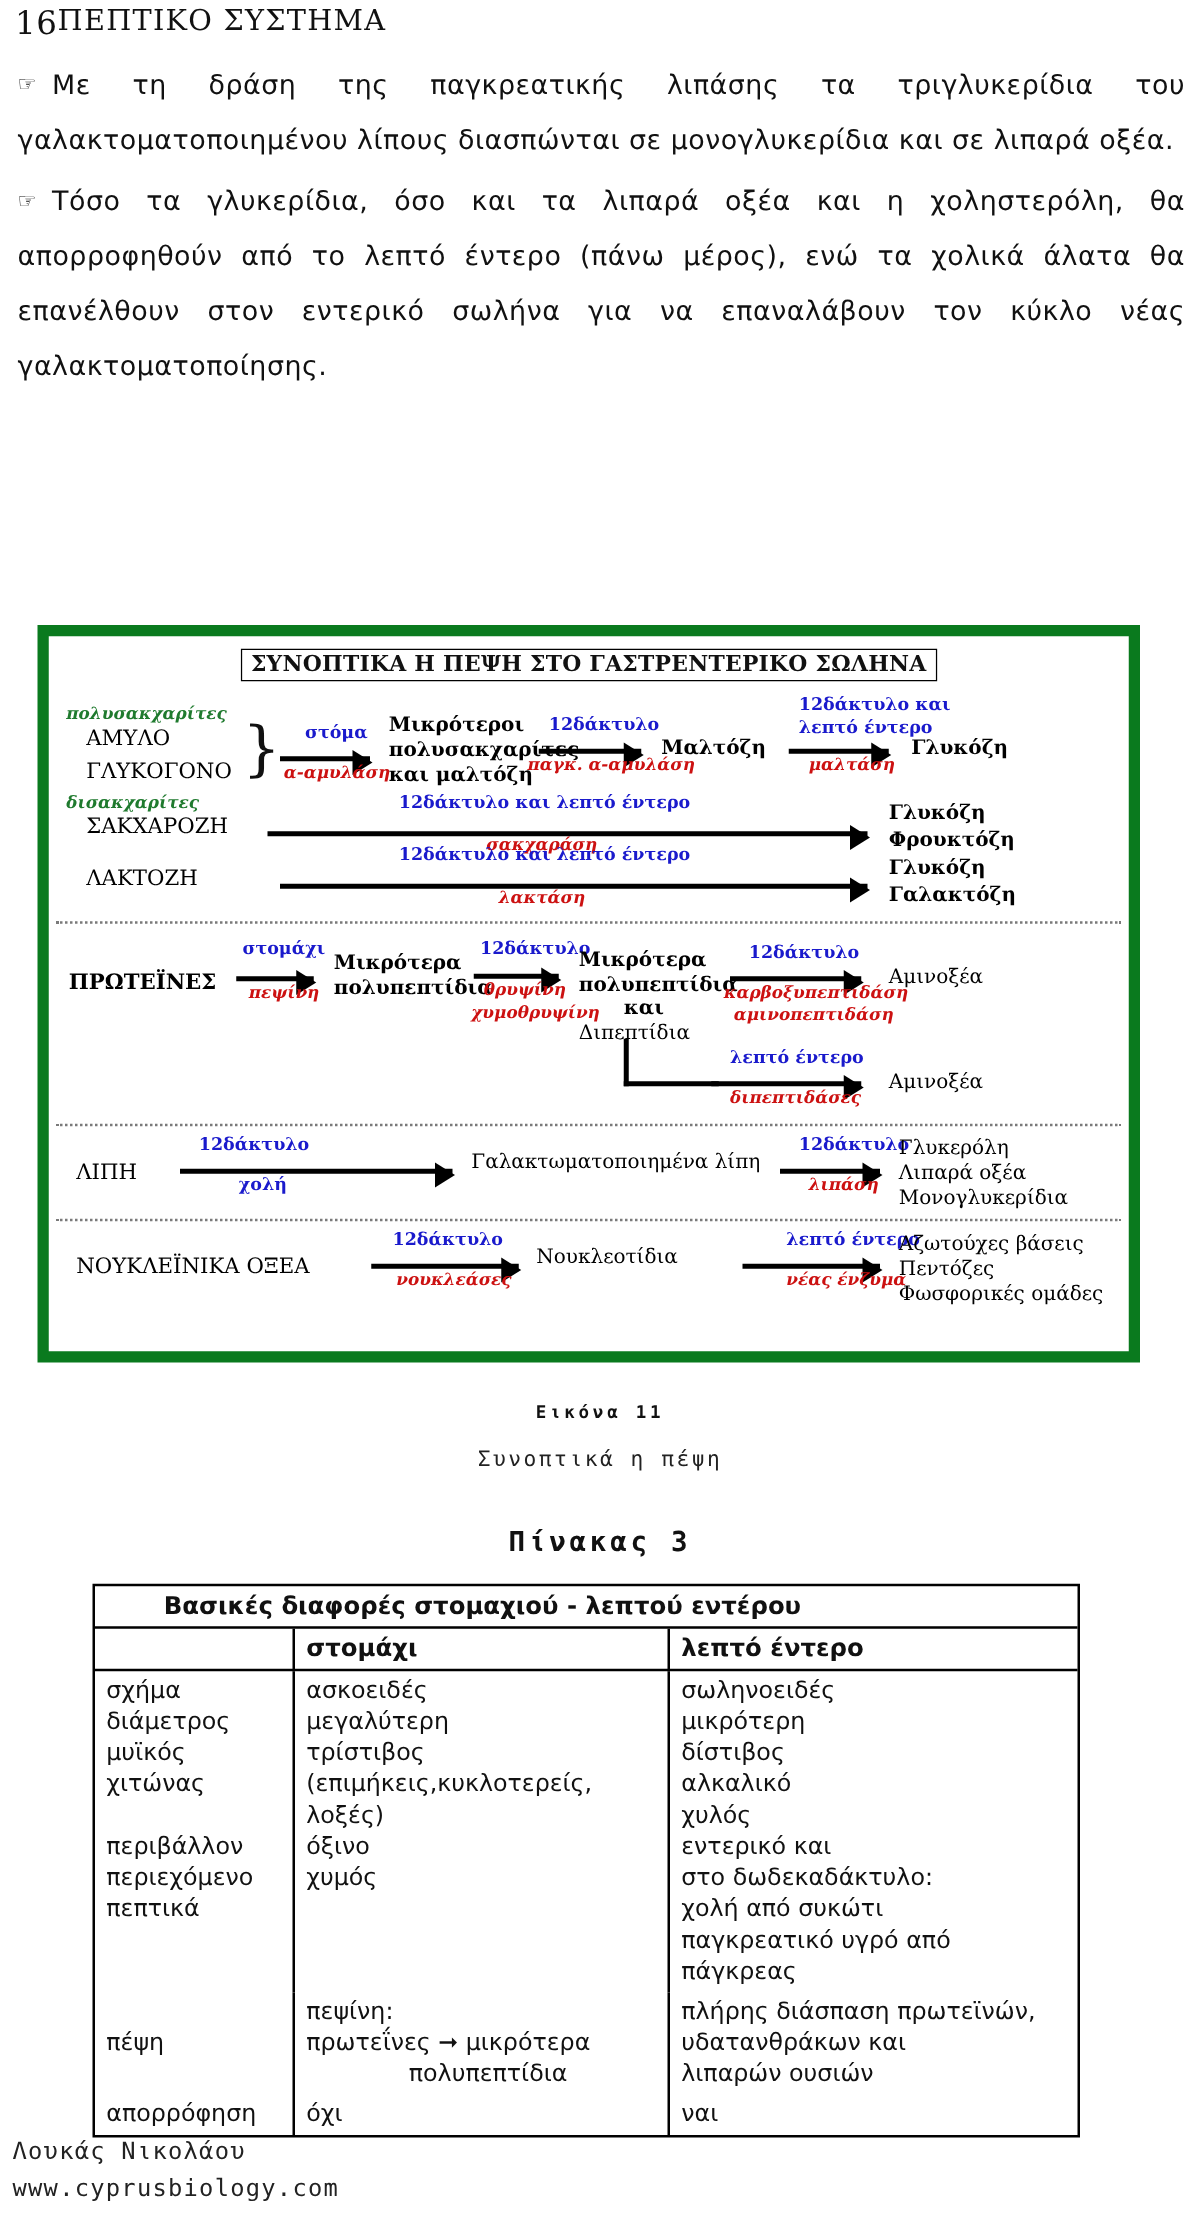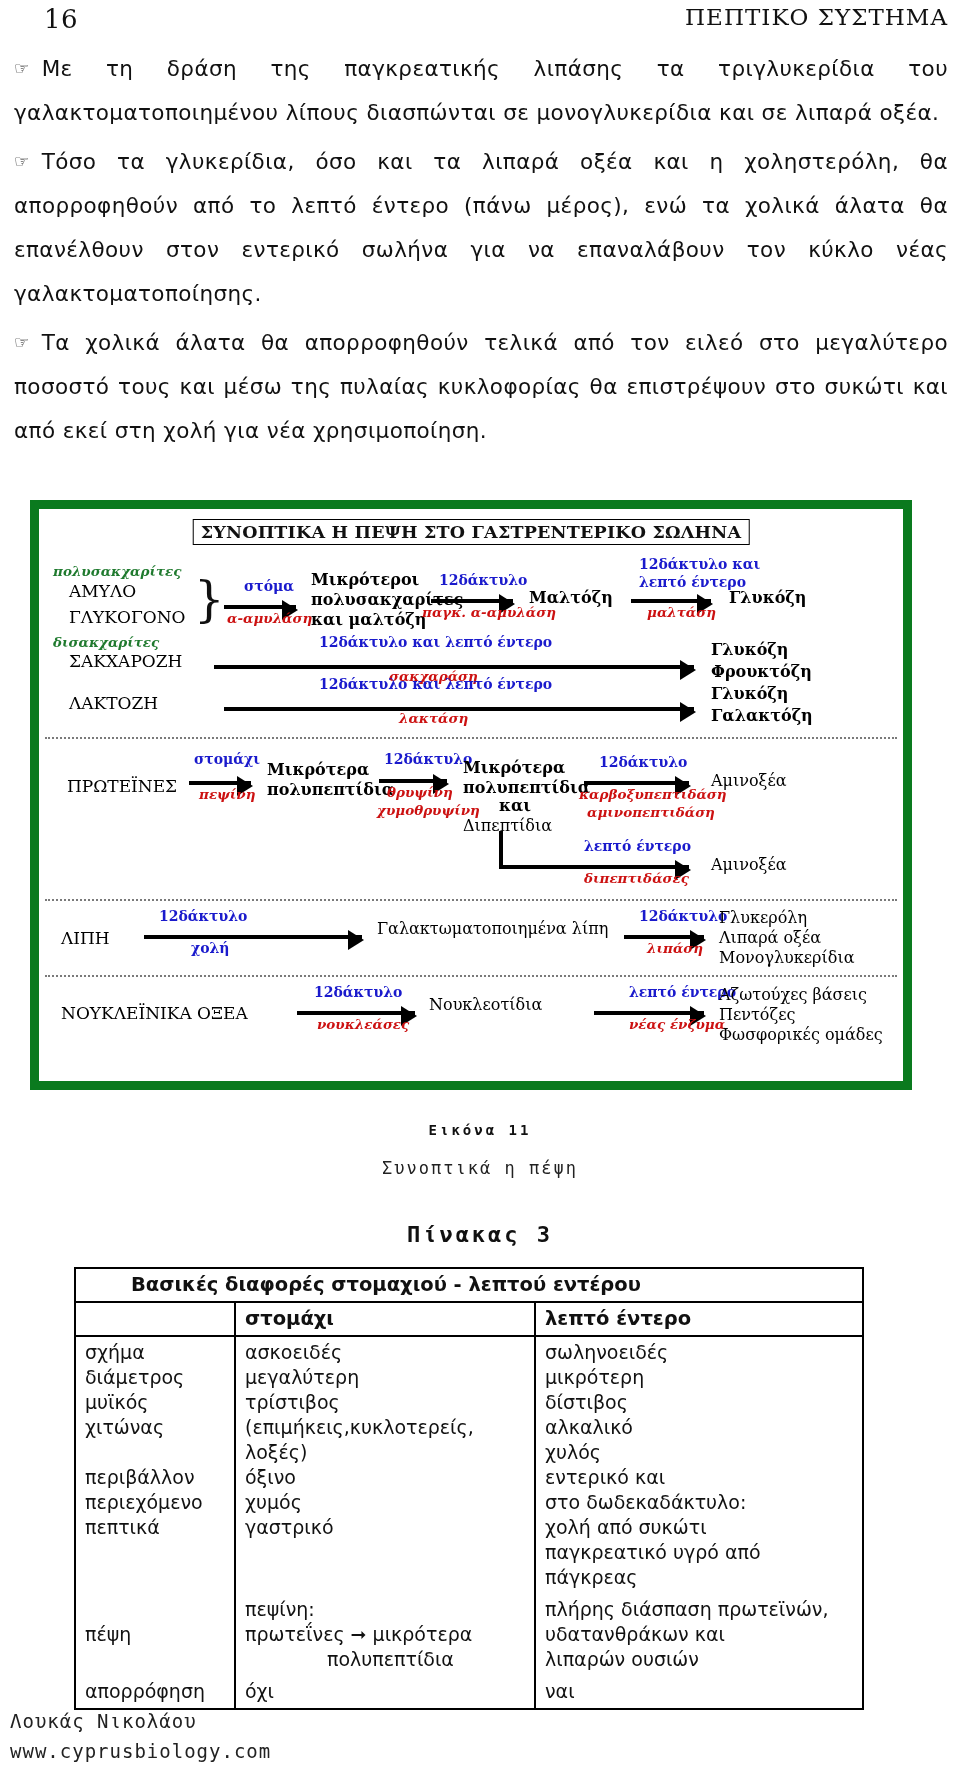--- a/index.html
+++ b/index.html
@@ -14,26 +14,24 @@
     font-family: "DejaVu Sans Mono", monospace;
     color: #111111;
     overflow: hidden;
   }
 
   
   .runhead {
     position: absolute;
     top: 4px; left: 0; right: 0;
     display: flex;
-    justify-content: space-between;
     padding: 0 12px;
     font-family: "DejaVu Serif", serif;
     font-size: 25px;
     letter-spacing: 0.5px;
-    margin-left: 32px;
   }
   .runhead .pageno { font-size: 26px; }
   .runhead .title { font-size: 23px; letter-spacing: 1px; }
 
   
   .bodytext {
     position: absolute;
     left: 14px;
     right: 12px;
     top: 46px;
@@ -223,23 +221,20 @@
   <span class="title">ΠΕΠΤΙΚΟ ΣΥΣΤΗΜΑ</span>
 </div>
 
 <div class="bodytext">
   <p class="para">
     <span class="bullet">☞</span><span>Με τη δράση της παγκρεατικής λιπάσης τα τριγλυκερίδια του γαλακτοματοποιημένου λίπους διασπώνται σε μονογλυκερίδια και σε λιπαρά οξέα.</span>
   </p>
   <p class="para">
     <span class="bullet">☞</span><span>Τόσο τα γλυκερίδια, όσο και τα λιπαρά οξέα και η χοληστερόλη, θα απορροφηθούν από το λεπτό έντερο (πάνω μέρος), ενώ τα χολικά άλατα θα επανέλθουν στον εντερικό σωλήνα για να επαναλάβουν τον κύκλο νέας γαλακτοματοποίησης.</span>
   </p>
-  <p class="para">
-    <span class="bullet">☞</span><span>Τα χολικά άλατα θα απορροφηθούν τελικά από τον ειλεό στο μεγαλύτερο ποσοστό τους και μέσω της πυλαίας κυκλοφορίας θα επιστρέψουν στο συκώτι και από εκεί στη χολή για νέα χρησιμοποίηση.</span>
-  </p>
 </div>
 
 <div class="figure-frame">
   <div class="fig-inner">
 
     <div class="fig-title">ΣΥΝΟΠΤΙΚΑ Η ΠΕΨΗ ΣΤΟ ΓΑΣΤΡΕΝΤΕΡΙΚΟ ΣΩΛΗΝΑ</div>
 
     <div class="t grn" style="left:14px;  top:55px;">πολυσακχαρίτες</div>
     <div class="t subln" style="left:30px; top:73px;">ΑΜΥΛΟ</div>
     <div class="t subln" style="left:30px; top:99px;">ΓΛΥΚΟΓΟΝΟ</div>
@@ -276,21 +271,21 @@
 
     <div class="t subln" style="left:30px; top:185px;">ΛΑΚΤΟΖΗ</div>
     <div class="t blu" style="left:280px; top:168px;">12δάκτυλο και λεπτό έντερο</div>
     <div class="arrow" style="left:185px; top:198px; width:470px;"></div>
     <div class="t red" style="left:360px; top:202px;">λακτάση</div>
     <div class="t prod" style="left:672px; top:176px;">Γλυκόζη</div>
     <div class="t prod" style="left:672px; top:198px;">Γαλακτόζη</div>
 
     <div class="hdash" style="top:228px;"></div>
 
-    <div class="t subln" style="left:28px; top:268px;">ΠΡΩΤΕΪΝΕΣ</div>
+    <div class="t subln" style="left:16px; top:268px;font-weight:bold;">ΠΡΩΤΕΪΝΕΣ</div>
     <div class="t blu" style="left:155px; top:243px;">στομάχι</div>
     <div class="arrow" style="left:150px; top:272px; width:62px;"></div>
     <div class="t red" style="left:160px; top:278px;">πεψίνη</div>
 
     <div class="t prod" style="left:228px; top:252px;">Μικρότερα</div>
     <div class="t prod" style="left:228px; top:272px;">πολυπεπτίδια</div>
 
     <div class="t blu" style="left:345px; top:243px;">12δάκτυλο</div>
     <div class="arrow" style="left:340px; top:270px; width:68px;"></div>
     <div class="t red" style="left:348px; top:276px;">θρυψίνη</div>
@@ -373,21 +368,20 @@
       <span class="indent-1">περιεχόμενο</span>
       <span class="indent-1">πεπτικά</span>
     </div>
     <div class="cell col-b">
       <span class="indent-1">ασκοειδές</span>
       <span class="indent-1">μεγαλύτερη</span>
       <span class="indent-1">τρίστιβος</span>
       <span class="indent-1">(επιμήκεις,κυκλοτερείς, λοξές)</span>
       <span class="indent-1">όξινο</span>
       <span class="indent-1">χυμός</span>
-      <span class="indent-1">γαστρικό</span>
     </div>
     <div class="cell col-c">
       <span class="indent-1">σωληνοειδές</span>
       <span class="indent-1">μικρότερη</span>
       <span class="indent-1">δίστιβος</span>
       <span class="indent-1">αλκαλικό</span>
       <span class="indent-1">χυλός</span>
       <span class="indent-1">εντερικό και</span>
       <span class="indent-1">στο δωδεκαδάκτυλο:</span>
       <span class="indent-1">χολή από συκώτι</span>

